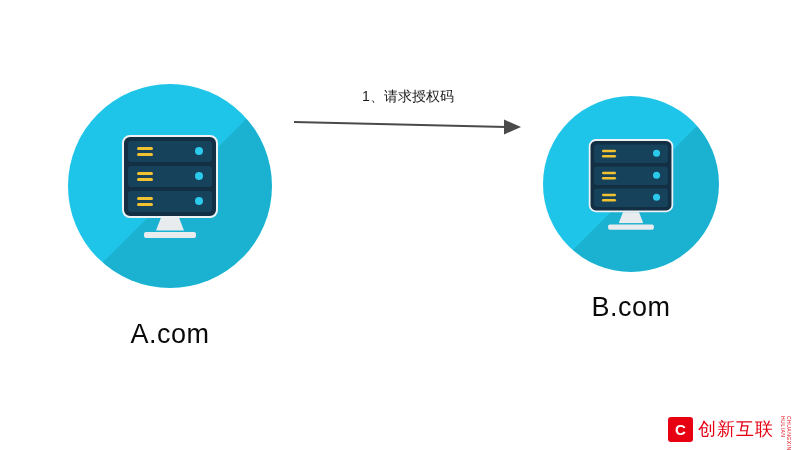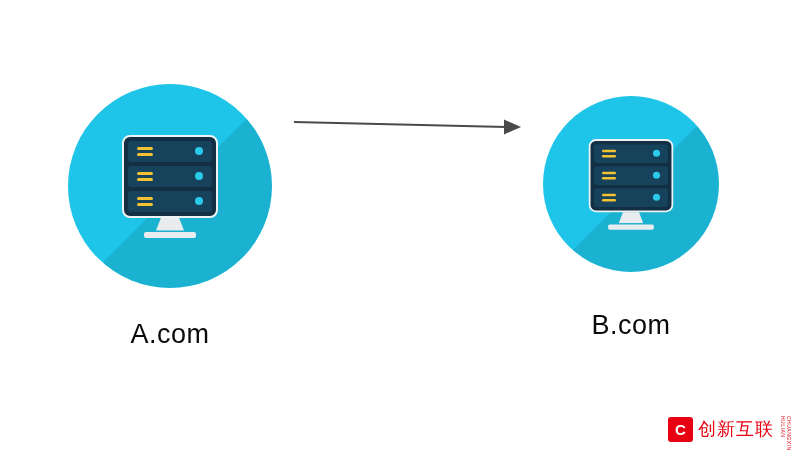--- a/index.html
+++ b/index.html
@@ -70,21 +70,21 @@
     border-radius:2px;
     background: var(--stand, #e8ecef);
   }
 
   .node-label {
     color:#0a0a0a;
     font-size:27px;
     letter-spacing:0.5px;
   }
   .node-a .node-label { margin-top:31px; }
-  .node-b .node-label { margin-top:38px;text-align:right; }
+  .node-b .node-label { margin-top:20px;text-align:right; }
 
   
   .arrow-label {
     position:absolute;
     left:298px; top:88px; width:220px;
     text-align:center;
     font-size:14px;
     color:#1a1a1a;
   }
   .arrow-svg { position:absolute; left:292px; top:110px; }
@@ -179,20 +179,21 @@
             </span>
           <span class="dot"></span>
         </div>
       </div>
       <div class="stand-neck"></div>
       <div class="stand-base"></div>
     </div>
     <div class="node-label">B.com</div>
   </div>
 
+  <div class="arrow-label">1、请求授权码</div>
   <svg class="arrow-svg" width="232" height="30" viewBox="0 0 232 30">
     <line x1="2" y1="12" x2="214" y2="17" stroke="#4a4a4a" stroke-width="2.2"></line>
     <polygon points="212,9.5 229,17 212,24.5" fill="#4a4a4a"></polygon>
   </svg>
 
   <div class="watermark">
     <div class="wm-logo">C</div>
     <div class="wm-brand">创新互联</div>
     <div class="wm-vertical">CHUANGXIN HULIAN</div>
   </div>

